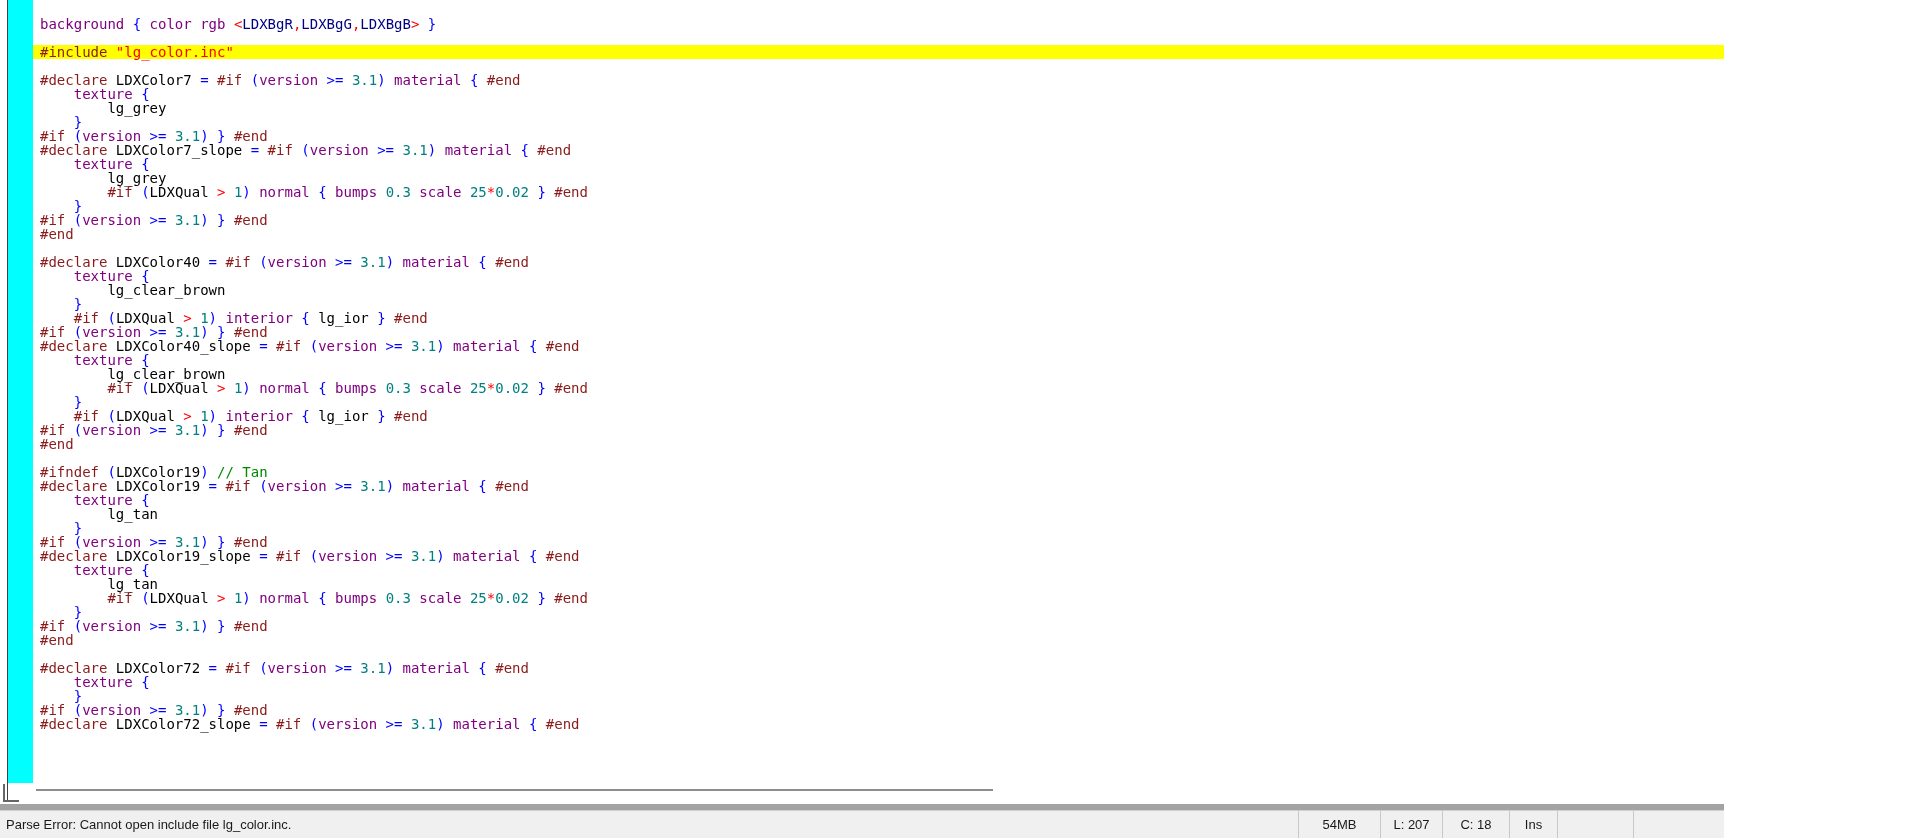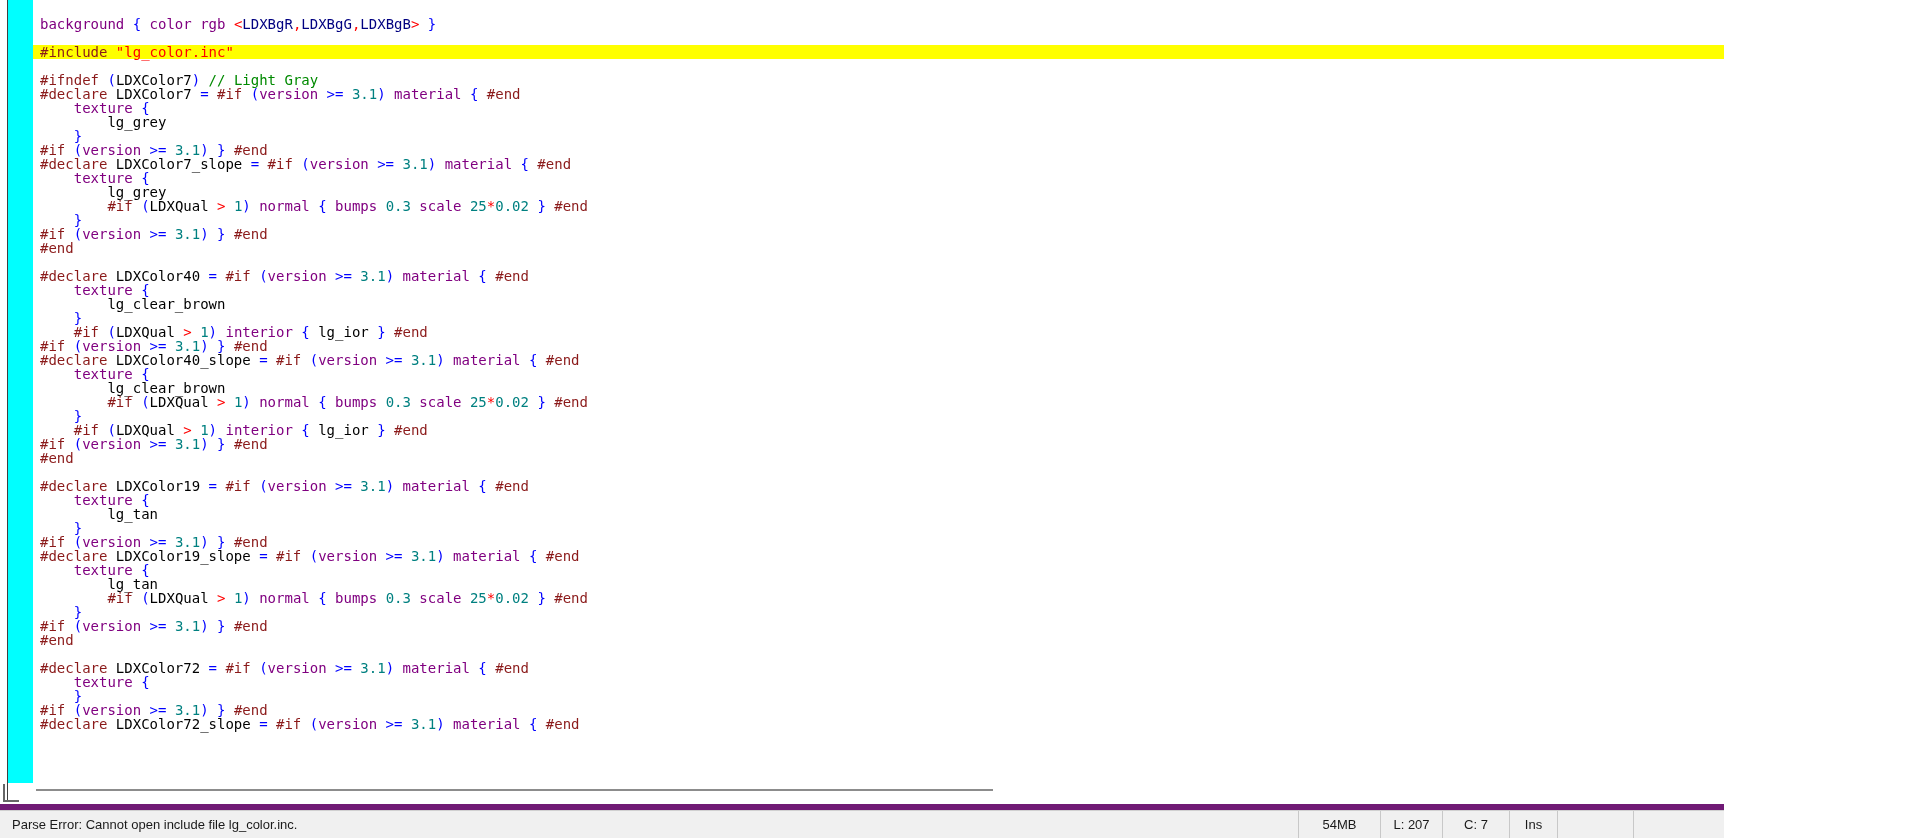--- a/index.html
+++ b/index.html
@@ -1,18 +1,18 @@
 <!DOCTYPE html>
 <html><head>
 <meta charset="utf-8">
 <style>
   html,body { margin:0; padding:0; background:#ffffff; }
   .app {
     position:relative; width:1724px; height:838px; overflow:hidden;
-    background:#701a75; font-family:"Liberation Sans", sans-serif;
+    background:#a3a3a3; font-family:"Liberation Sans", sans-serif;
   }
   
   .editor-pane { position:absolute; left:0; top:0; width:1920px; height:804px; background:#ffffff; }
   .left-border   { position:absolute; left:7px;  top:0; width:1px;  height:801px; background:#404040; }
   .change-margin { position:absolute; left:8px;  top:0; width:25px; height:783px; }
   .code-area {
     position:absolute; left:33px; top:0; width:1863px; height:783px;
     overflow:hidden; box-sizing:border-box; padding-top:17px;
     font-family:"DejaVu Sans Mono","Liberation Mono",monospace;
     font-size:14px; background:#ffffff; cursor:text;
@@ -32,21 +32,21 @@
     border-left:2px solid #666666; border-bottom:2px solid #666666;
   }
   .hscroll { position:absolute; left:20px; top:786px; width:1876px; height:18px; background:#ffffff; }
   .hscroll-thumb { position:absolute; left:16px; top:3px; width:957px; height:2px; background:#8c8c8c; }
   
   .status-bar {
     position:absolute; left:0; top:810px; width:1920px; height:28px;
     background:#f0f0f0; border-top:1px solid #d0d0d0; box-sizing:border-box;
     display:flex; align-items:stretch; font-size:13px; color:#1a1a1a;
   }
-  .status-msg { flex:1 1 auto; display:flex; align-items:center; padding-left:12px; overflow:hidden; white-space:nowrap; }
+  .status-msg { flex:1 1 auto; display:flex; align-items:center; padding-left:6px; overflow:hidden; white-space:nowrap; }
   .status-cell {
     flex:0 0 auto; display:flex; align-items:center; justify-content:center;
     border-left:1px solid #c8c8c8; box-sizing:border-box; white-space:nowrap;
   }
   .w-mem { width:82px; } .w-line { width:62px; } .w-col { width:67px; }
   .w-ins { width:48px; } .w-x1 { width:76px; } .w-x2 { width:117px; }
   .w-time { width:170px; padding-right:55px; }
 </style>
 </head>
 <body>
@@ -54,21 +54,20 @@
 <div class="app">
 
   <div class="editor-pane">
     <div class="left-border"></div>
     <div class="change-margin" style="background: rgb(0, 255, 255);"></div>
     <div class="code-area">
         <div class="code-line"><span style="color: rgb(128, 0, 128);">background </span><span style="color: rgb(0, 0, 255);">{ </span><span style="color: rgb(128, 0, 128);">color rgb </span><span style="color: rgb(255, 0, 0);">&lt;</span><span style="color: rgb(0, 0, 128);">LDXBgR</span><span style="color: rgb(255, 0, 0);">,</span><span style="color: rgb(0, 0, 128);">LDXBgG</span><span style="color: rgb(255, 0, 0);">,</span><span style="color: rgb(0, 0, 128);">LDXBgB</span><span style="color: rgb(255, 0, 0);">&gt; </span><span style="color: rgb(0, 0, 255);">}</span></div>
         <div class="code-line"></div>
         <div class="code-line" style="background: rgb(255, 255, 0);"><span style="color: rgb(139, 26, 26);">#include </span><span style="color: rgb(255, 0, 0);">"lg_color.inc"</span></div>
         <div class="code-line"></div>
-        <div class="code-line"><span style="color: rgb(139, 26, 26);">#ifndef </span><span style="color: rgb(0, 0, 255);">(</span><span style="color: rgb(0, 0, 0);">LDXColor7</span><span style="color: rgb(0, 0, 255);">) </span><span style="color: rgb(0, 138, 0);">// Light Gray</span></div>
         <div class="code-line"><span style="color: rgb(139, 26, 26);">#declare </span><span style="color: rgb(0, 0, 0);">LDXColor7 </span><span style="color: rgb(0, 0, 255);">= </span><span style="color: rgb(139, 26, 26);">#if </span><span style="color: rgb(0, 0, 255);">(</span><span style="color: rgb(128, 0, 128);">version </span><span style="color: rgb(0, 0, 255);">&gt;= </span><span style="color: rgb(0, 128, 128);">3.1</span><span style="color: rgb(0, 0, 255);">) </span><span style="color: rgb(128, 0, 128);">material </span><span style="color: rgb(0, 0, 255);">{ </span><span style="color: rgb(139, 26, 26);">#end</span></div>
         <div class="code-line"><span style="color: rgb(0, 0, 0);">    </span><span style="color: rgb(128, 0, 128);">texture </span><span style="color: rgb(0, 0, 255);">{</span></div>
         <div class="code-line"><span style="color: rgb(0, 0, 0);">        </span><span style="color: rgb(0, 0, 0);">lg_grey</span></div>
         <div class="code-line"><span style="color: rgb(0, 0, 0);">    </span><span style="color: rgb(0, 0, 255);">}</span></div>
         <div class="code-line"><span style="color: rgb(139, 26, 26);">#if </span><span style="color: rgb(0, 0, 255);">(</span><span style="color: rgb(128, 0, 128);">version </span><span style="color: rgb(0, 0, 255);">&gt;= </span><span style="color: rgb(0, 128, 128);">3.1</span><span style="color: rgb(0, 0, 255);">) } </span><span style="color: rgb(139, 26, 26);">#end</span></div>
         <div class="code-line"><span style="color: rgb(139, 26, 26);">#declare </span><span style="color: rgb(0, 0, 0);">LDXColor7_slope </span><span style="color: rgb(0, 0, 255);">= </span><span style="color: rgb(139, 26, 26);">#if </span><span style="color: rgb(0, 0, 255);">(</span><span style="color: rgb(128, 0, 128);">version </span><span style="color: rgb(0, 0, 255);">&gt;= </span><span style="color: rgb(0, 128, 128);">3.1</span><span style="color: rgb(0, 0, 255);">) </span><span style="color: rgb(128, 0, 128);">material </span><span style="color: rgb(0, 0, 255);">{ </span><span style="color: rgb(139, 26, 26);">#end</span></div>
         <div class="code-line"><span style="color: rgb(0, 0, 0);">    </span><span style="color: rgb(128, 0, 128);">texture </span><span style="color: rgb(0, 0, 255);">{</span></div>
         <div class="code-line"><span style="color: rgb(0, 0, 0);">        </span><span style="color: rgb(0, 0, 0);">lg_grey</span></div>
         <div class="code-line"><span style="color: rgb(0, 0, 0);">        </span><span style="color: rgb(139, 26, 26);">#if </span><span style="color: rgb(0, 0, 255);">(</span><span style="color: rgb(0, 0, 0);">LDXQual </span><span style="color: rgb(255, 0, 0);">&gt; </span><span style="color: rgb(0, 128, 128);">1</span><span style="color: rgb(0, 0, 255);">) </span><span style="color: rgb(128, 0, 128);">normal </span><span style="color: rgb(0, 0, 255);">{ </span><span style="color: rgb(128, 0, 128);">bumps </span><span style="color: rgb(0, 128, 128);">0.3 </span><span style="color: rgb(128, 0, 128);">scale </span><span style="color: rgb(0, 128, 128);">25</span><span style="color: rgb(255, 0, 0);">*</span><span style="color: rgb(0, 128, 128);">0.02 </span><span style="color: rgb(0, 0, 255);">} </span><span style="color: rgb(139, 26, 26);">#end</span></div>
         <div class="code-line"><span style="color: rgb(0, 0, 0);">    </span><span style="color: rgb(0, 0, 255);">}</span></div>
@@ -83,20 +82,21 @@
         <div class="code-line"><span style="color: rgb(139, 26, 26);">#if </span><span style="color: rgb(0, 0, 255);">(</span><span style="color: rgb(128, 0, 128);">version </span><span style="color: rgb(0, 0, 255);">&gt;= </span><span style="color: rgb(0, 128, 128);">3.1</span><span style="color: rgb(0, 0, 255);">) } </span><span style="color: rgb(139, 26, 26);">#end</span></div>
         <div class="code-line"><span style="color: rgb(139, 26, 26);">#declare </span><span style="color: rgb(0, 0, 0);">LDXColor40_slope </span><span style="color: rgb(0, 0, 255);">= </span><span style="color: rgb(139, 26, 26);">#if </span><span style="color: rgb(0, 0, 255);">(</span><span style="color: rgb(128, 0, 128);">version </span><span style="color: rgb(0, 0, 255);">&gt;= </span><span style="color: rgb(0, 128, 128);">3.1</span><span style="color: rgb(0, 0, 255);">) </span><span style="color: rgb(128, 0, 128);">material </span><span style="color: rgb(0, 0, 255);">{ </span><span style="color: rgb(139, 26, 26);">#end</span></div>
         <div class="code-line"><span style="color: rgb(0, 0, 0);">    </span><span style="color: rgb(128, 0, 128);">texture </span><span style="color: rgb(0, 0, 255);">{</span></div>
         <div class="code-line"><span style="color: rgb(0, 0, 0);">        </span><span style="color: rgb(0, 0, 0);">lg_clear_brown</span></div>
         <div class="code-line"><span style="color: rgb(0, 0, 0);">        </span><span style="color: rgb(139, 26, 26);">#if </span><span style="color: rgb(0, 0, 255);">(</span><span style="color: rgb(0, 0, 0);">LDXQual </span><span style="color: rgb(255, 0, 0);">&gt; </span><span style="color: rgb(0, 128, 128);">1</span><span style="color: rgb(0, 0, 255);">) </span><span style="color: rgb(128, 0, 128);">normal </span><span style="color: rgb(0, 0, 255);">{ </span><span style="color: rgb(128, 0, 128);">bumps </span><span style="color: rgb(0, 128, 128);">0.3 </span><span style="color: rgb(128, 0, 128);">scale </span><span style="color: rgb(0, 128, 128);">25</span><span style="color: rgb(255, 0, 0);">*</span><span style="color: rgb(0, 128, 128);">0.02 </span><span style="color: rgb(0, 0, 255);">} </span><span style="color: rgb(139, 26, 26);">#end</span></div>
         <div class="code-line"><span style="color: rgb(0, 0, 0);">    </span><span style="color: rgb(0, 0, 255);">}</span></div>
         <div class="code-line"><span style="color: rgb(0, 0, 0);">    </span><span style="color: rgb(139, 26, 26);">#if </span><span style="color: rgb(0, 0, 255);">(</span><span style="color: rgb(0, 0, 0);">LDXQual </span><span style="color: rgb(255, 0, 0);">&gt; </span><span style="color: rgb(0, 128, 128);">1</span><span style="color: rgb(0, 0, 255);">) </span><span style="color: rgb(128, 0, 128);">interior </span><span style="color: rgb(0, 0, 255);">{ </span><span style="color: rgb(0, 0, 0);">lg_ior </span><span style="color: rgb(0, 0, 255);">} </span><span style="color: rgb(139, 26, 26);">#end</span></div>
         <div class="code-line"><span style="color: rgb(139, 26, 26);">#if </span><span style="color: rgb(0, 0, 255);">(</span><span style="color: rgb(128, 0, 128);">version </span><span style="color: rgb(0, 0, 255);">&gt;= </span><span style="color: rgb(0, 128, 128);">3.1</span><span style="color: rgb(0, 0, 255);">) } </span><span style="color: rgb(139, 26, 26);">#end</span></div>
         <div class="code-line"><span style="color: rgb(139, 26, 26);">#end</span></div>
         <div class="code-line"></div>
+        <div class="code-line"><span style="color: rgb(139, 26, 26);">#ifndef </span><span style="color: rgb(0, 0, 255);">(</span><span style="color: rgb(0, 0, 0);">LDXColor19</span><span style="color: rgb(0, 0, 255);">) </span><span style="color: rgb(0, 138, 0);">// Tan</span></div>
         <div class="code-line"><span style="color: rgb(139, 26, 26);">#declare </span><span style="color: rgb(0, 0, 0);">LDXColor19 </span><span style="color: rgb(0, 0, 255);">= </span><span style="color: rgb(139, 26, 26);">#if </span><span style="color: rgb(0, 0, 255);">(</span><span style="color: rgb(128, 0, 128);">version </span><span style="color: rgb(0, 0, 255);">&gt;= </span><span style="color: rgb(0, 128, 128);">3.1</span><span style="color: rgb(0, 0, 255);">) </span><span style="color: rgb(128, 0, 128);">material </span><span style="color: rgb(0, 0, 255);">{ </span><span style="color: rgb(139, 26, 26);">#end</span></div>
         <div class="code-line"><span style="color: rgb(0, 0, 0);">    </span><span style="color: rgb(128, 0, 128);">texture </span><span style="color: rgb(0, 0, 255);">{</span></div>
         <div class="code-line"><span style="color: rgb(0, 0, 0);">        </span><span style="color: rgb(0, 0, 0);">lg_tan</span></div>
         <div class="code-line"><span style="color: rgb(0, 0, 0);">    </span><span style="color: rgb(0, 0, 255);">}</span></div>
         <div class="code-line"><span style="color: rgb(139, 26, 26);">#if </span><span style="color: rgb(0, 0, 255);">(</span><span style="color: rgb(128, 0, 128);">version </span><span style="color: rgb(0, 0, 255);">&gt;= </span><span style="color: rgb(0, 128, 128);">3.1</span><span style="color: rgb(0, 0, 255);">) } </span><span style="color: rgb(139, 26, 26);">#end</span></div>
         <div class="code-line"><span style="color: rgb(139, 26, 26);">#declare </span><span style="color: rgb(0, 0, 0);">LDXColor19_slope </span><span style="color: rgb(0, 0, 255);">= </span><span style="color: rgb(139, 26, 26);">#if </span><span style="color: rgb(0, 0, 255);">(</span><span style="color: rgb(128, 0, 128);">version </span><span style="color: rgb(0, 0, 255);">&gt;= </span><span style="color: rgb(0, 128, 128);">3.1</span><span style="color: rgb(0, 0, 255);">) </span><span style="color: rgb(128, 0, 128);">material </span><span style="color: rgb(0, 0, 255);">{ </span><span style="color: rgb(139, 26, 26);">#end</span></div>
         <div class="code-line"><span style="color: rgb(0, 0, 0);">    </span><span style="color: rgb(128, 0, 128);">texture </span><span style="color: rgb(0, 0, 255);">{</span></div>
         <div class="code-line"><span style="color: rgb(0, 0, 0);">        </span><span style="color: rgb(0, 0, 0);">lg_tan</span></div>
         <div class="code-line"><span style="color: rgb(0, 0, 0);">        </span><span style="color: rgb(139, 26, 26);">#if </span><span style="color: rgb(0, 0, 255);">(</span><span style="color: rgb(0, 0, 0);">LDXQual </span><span style="color: rgb(255, 0, 0);">&gt; </span><span style="color: rgb(0, 128, 128);">1</span><span style="color: rgb(0, 0, 255);">) </span><span style="color: rgb(128, 0, 128);">normal </span><span style="color: rgb(0, 0, 255);">{ </span><span style="color: rgb(128, 0, 128);">bumps </span><span style="color: rgb(0, 128, 128);">0.3 </span><span style="color: rgb(128, 0, 128);">scale </span><span style="color: rgb(0, 128, 128);">25</span><span style="color: rgb(255, 0, 0);">*</span><span style="color: rgb(0, 128, 128);">0.02 </span><span style="color: rgb(0, 0, 255);">} </span><span style="color: rgb(139, 26, 26);">#end</span></div>
         <div class="code-line"><span style="color: rgb(0, 0, 0);">    </span><span style="color: rgb(0, 0, 255);">}</span></div>
@@ -119,20 +119,20 @@
     <div class="corner-mark"></div>
     <div class="hscroll">
       <div class="hscroll-thumb"></div>
     </div>
   </div>
 
   <div class="status-bar">
     <div class="status-msg">Parse Error: Cannot open include file lg_color.inc.</div>
     <div class="status-cell w-mem">54MB</div>
     <div class="status-cell w-line">L: 207</div>
-    <div class="status-cell w-col">C: 7</div>
+    <div class="status-cell w-col">C: 18</div>
     <div class="status-cell w-ins">Ins</div>
     <div class="status-cell w-x1"></div>
     <div class="status-cell w-x2"></div>
     <div class="status-cell w-time">0d 00h 09m 00s</div>
   </div>
 
 </div>
 
 </body></html>

